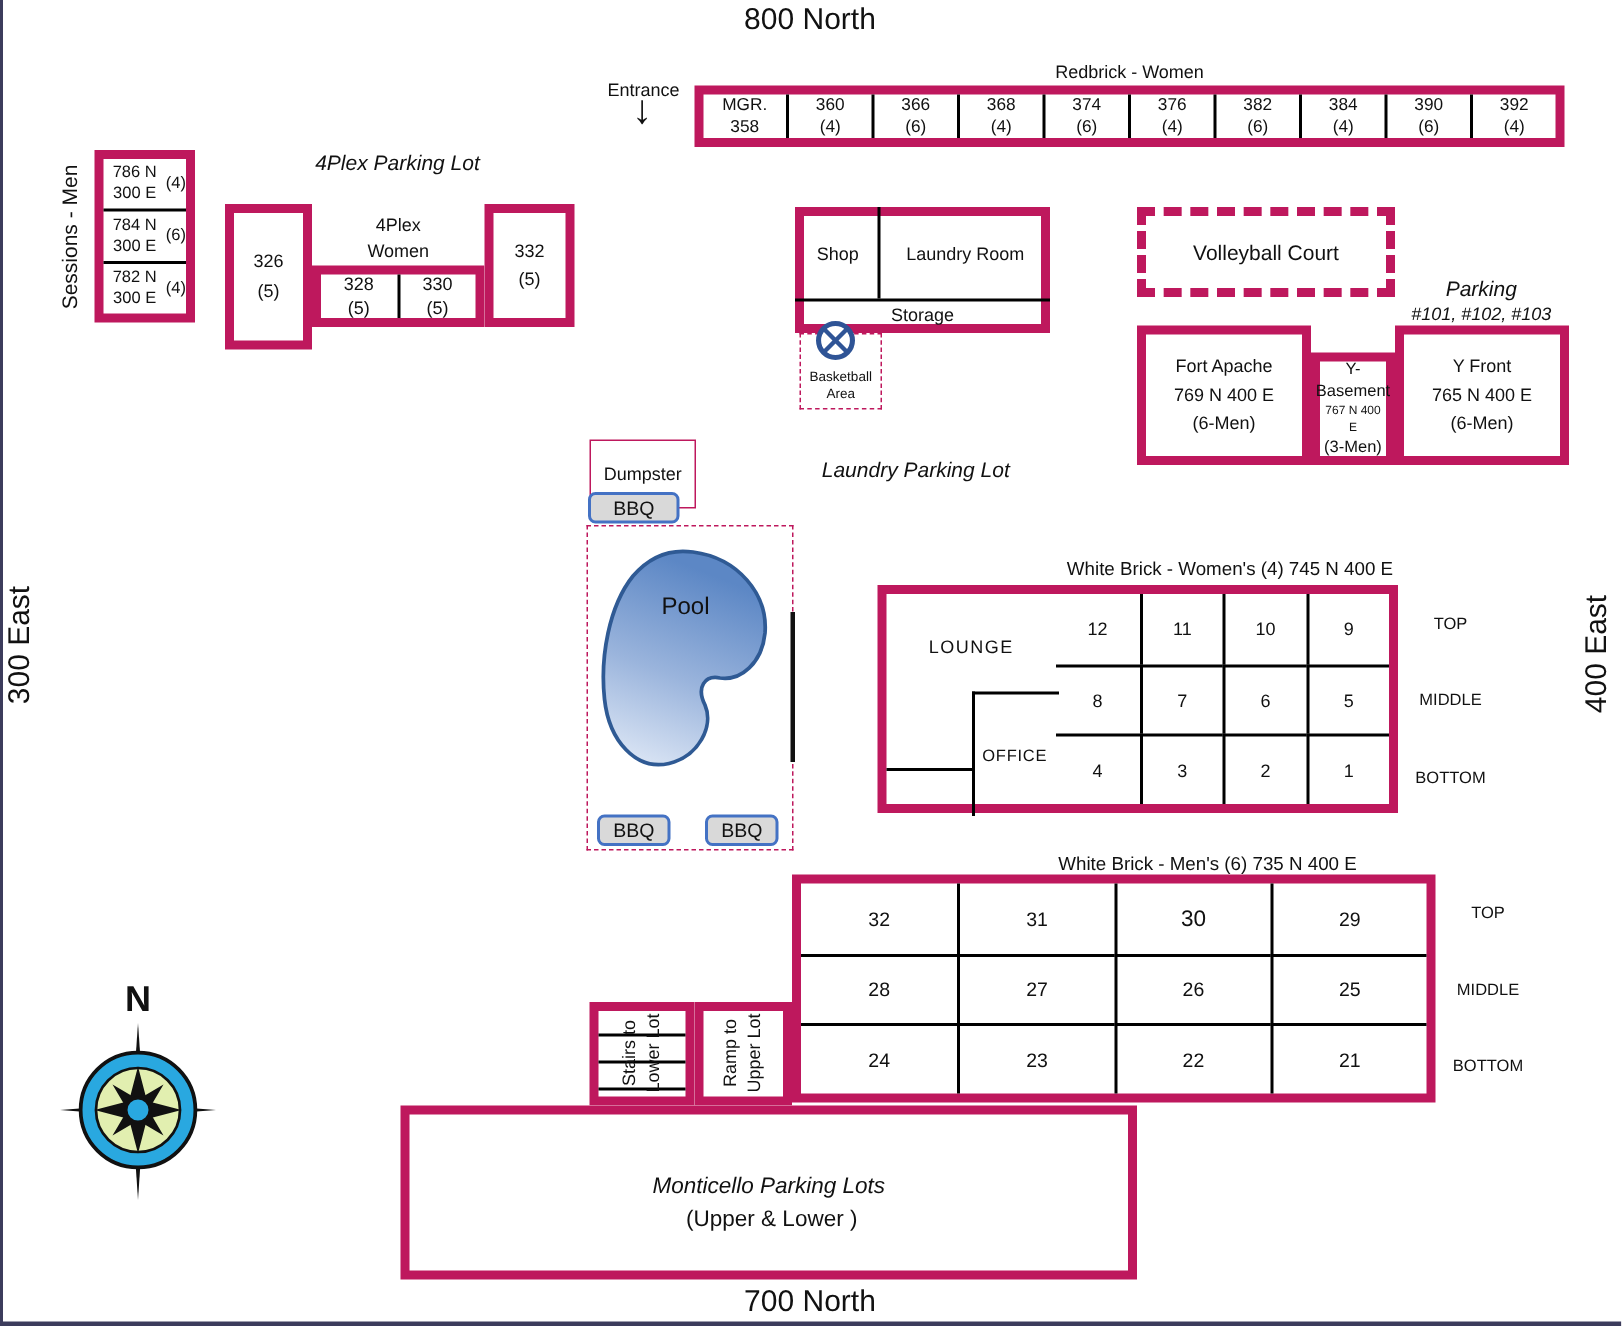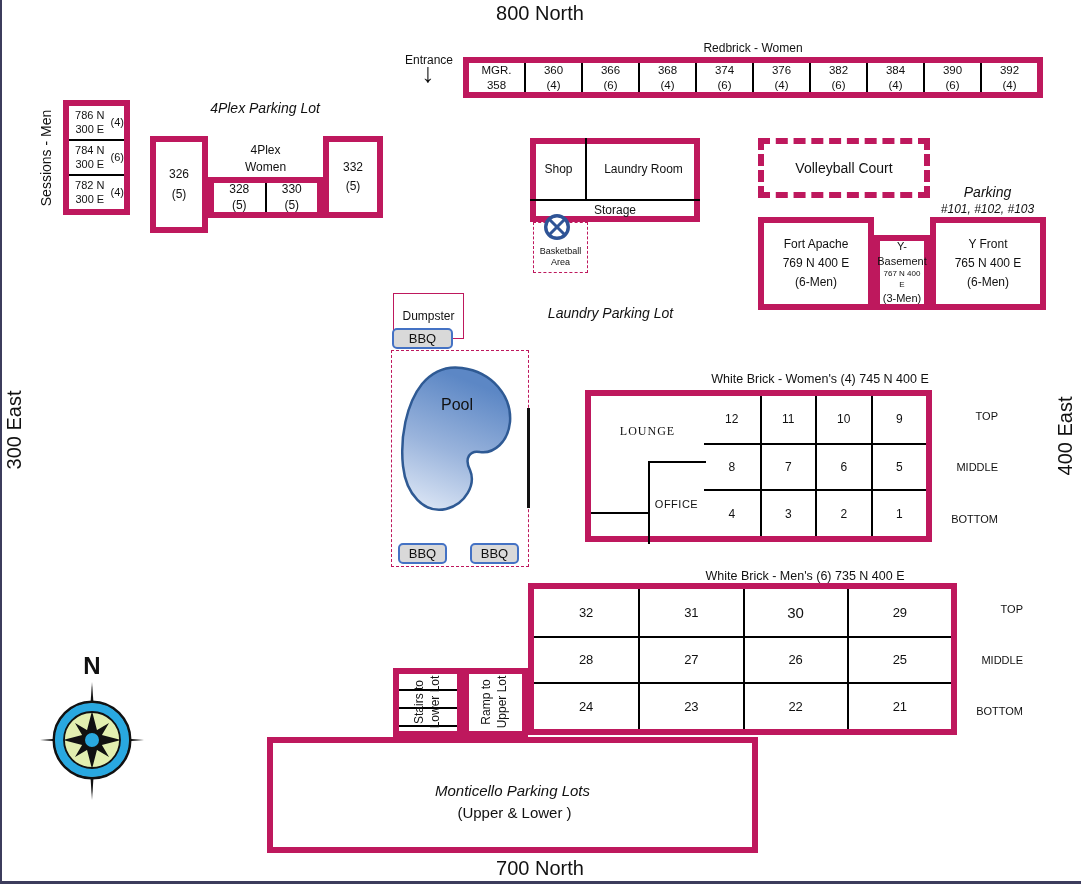--- a/index.html
+++ b/index.html
@@ -25,21 +25,21 @@
             align-items:center;justify-content:center;font-size:11px;line-height:1.25;text-align:center;}
   .sess>div:first-child{border-top:none;}
   .grid4{display:grid;grid-template-columns:repeat(4,1fr);grid-template-rows:repeat(3,1fr);}
   .grid4>div{display:flex;align-items:center;justify-content:center;
              border-left:2px solid #000;border-top:2px solid #000;}
   .grid4>div:nth-child(4n+1){border-left:none;}
   .grid4>div:nth-child(-n+4){border-top:none;}
   .bbq{position:absolute;border:2px solid #4472c4;background:#d9d9d9;border-radius:5px;
        display:flex;align-items:center;justify-content:center;font-size:13px;box-sizing:border-box;}
   .u12{font-size:12px;} .u13{font-size:13px;}
-  .rowlbl{position:absolute;font-size:11px;text-align:right;width:62px;}
+  .rowlbl{position:absolute;font-size:11px;text-align:center;width:62px;}
   .title-line{font-size:40px;line-height:64px;}
 </style>
 </head>
 <body>
 
 <div id="canvas">
 
   <div class="edge" style="left:0;top:0;width:2px;height:884px;"></div>
   <div class="edge" style="left:0;top:881px;width:1081px;height:3px;"></div>
 
@@ -199,21 +199,21 @@
     </div>
   <div class="bbq" style="left:470px;top:543px;width:49px;height:21px;">
       <span>BBQ</span>
     </div>
 
   <div class="lbl it" style="left:538px;top:305px;width:145px;font-size:14px;">Laundry Parking Lot</div>
 
   <div class="lbl" style="left:660px;top:372px;width:320px;font-size:12.5px;">White Brick - Women's (4)  745 N 400 E</div>
   <div class="box" style="left:585px;top:390px;width:347px;height:152px;">
 
-    <div class="lbl u12" style="left:0;top:28px;width:113px;letter-spacing:1px;font-family:Liberation Serif, serif;">LOUNGE</div>
+    <div class="lbl u12" style="left:0;top:28px;width:113px;letter-spacing:1px;">LOUNGE</div>
     <div class="vline" style="left:57px;top:65px;height:83px;"></div>
     <div class="hline" style="left:57px;top:65px;width:58px;"></div>
     <div class="hline" style="left:0;top:116px;width:57px;"></div>
     <div class="lbl" style="left:58px;top:102px;width:55px;font-size:11px;letter-spacing:0.5px;">OFFICE</div>
 
     <div class="grid4 u12" style="position:absolute;left:113px;top:0;right:0;bottom:0;">
       <div>12</div>
       <div>11</div>
       <div>10</div>
       <div>9</div>

